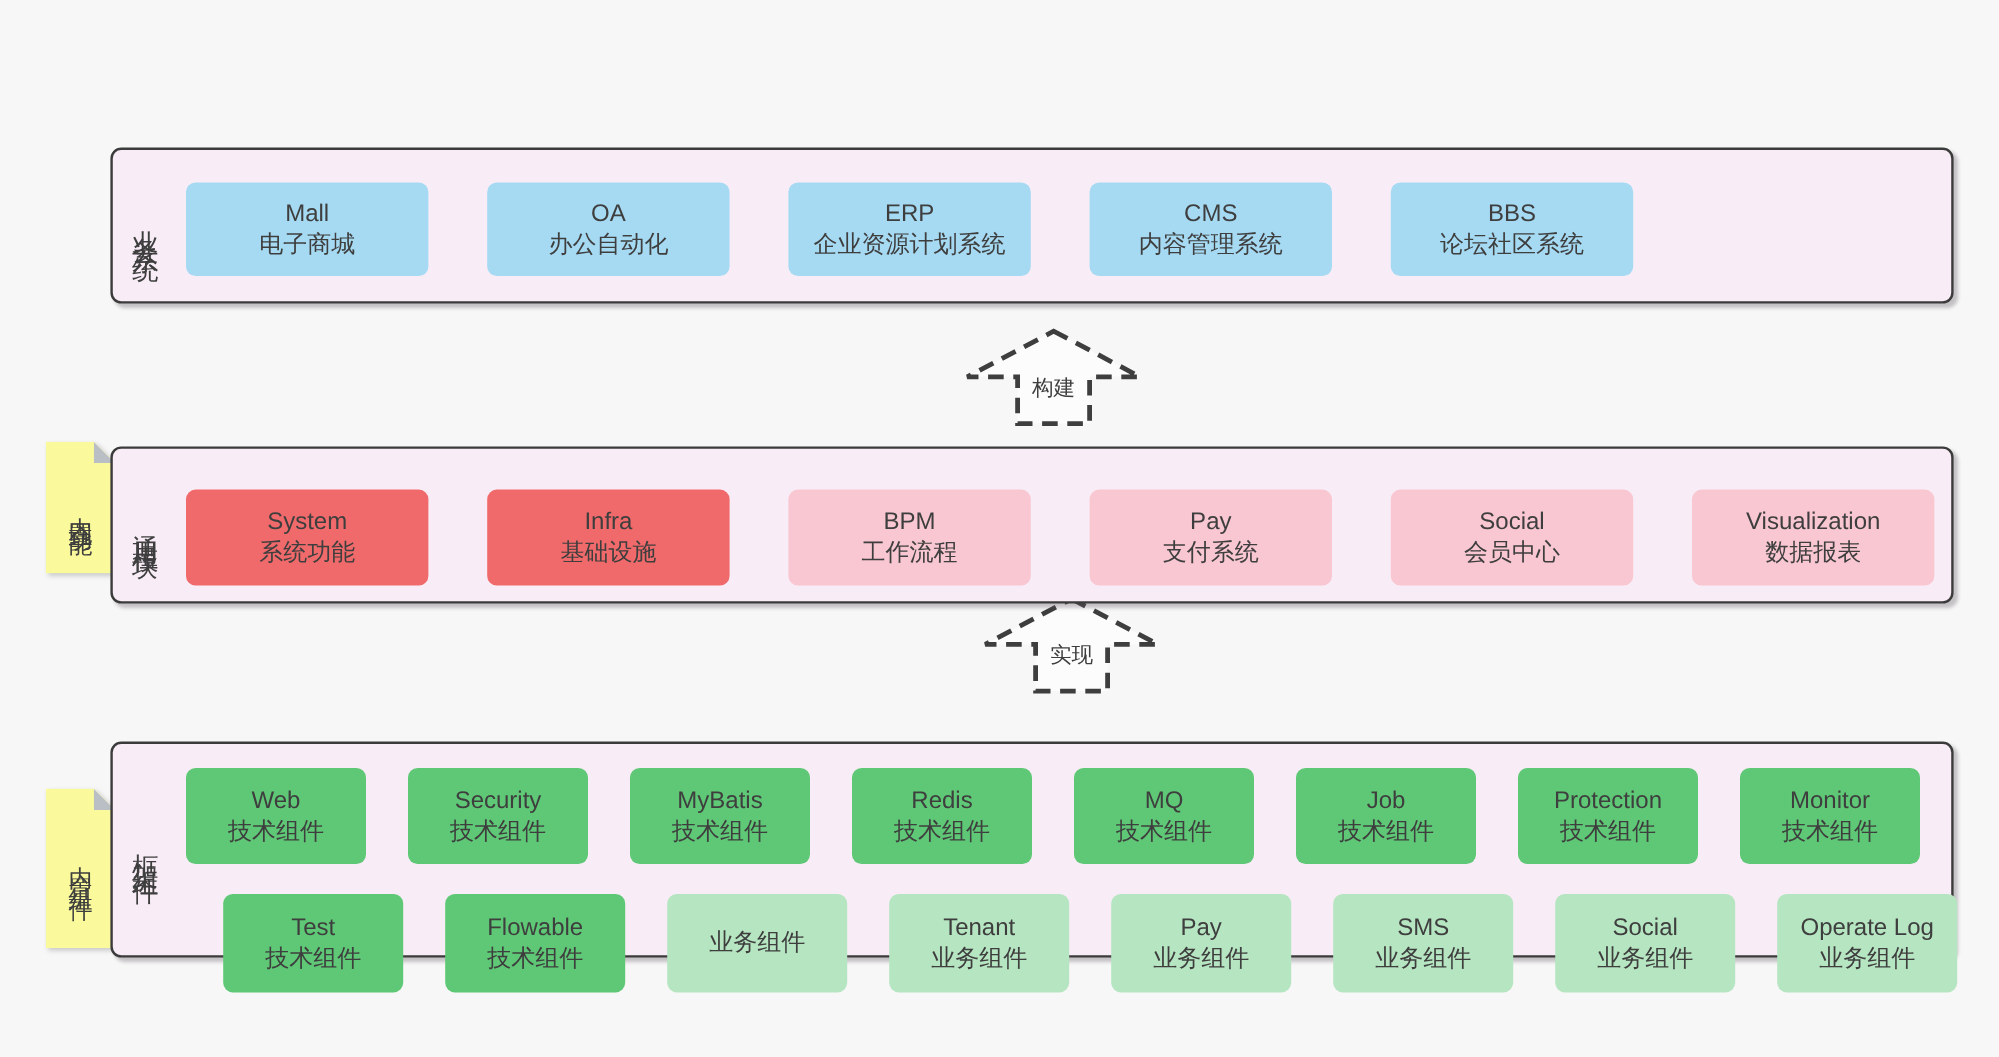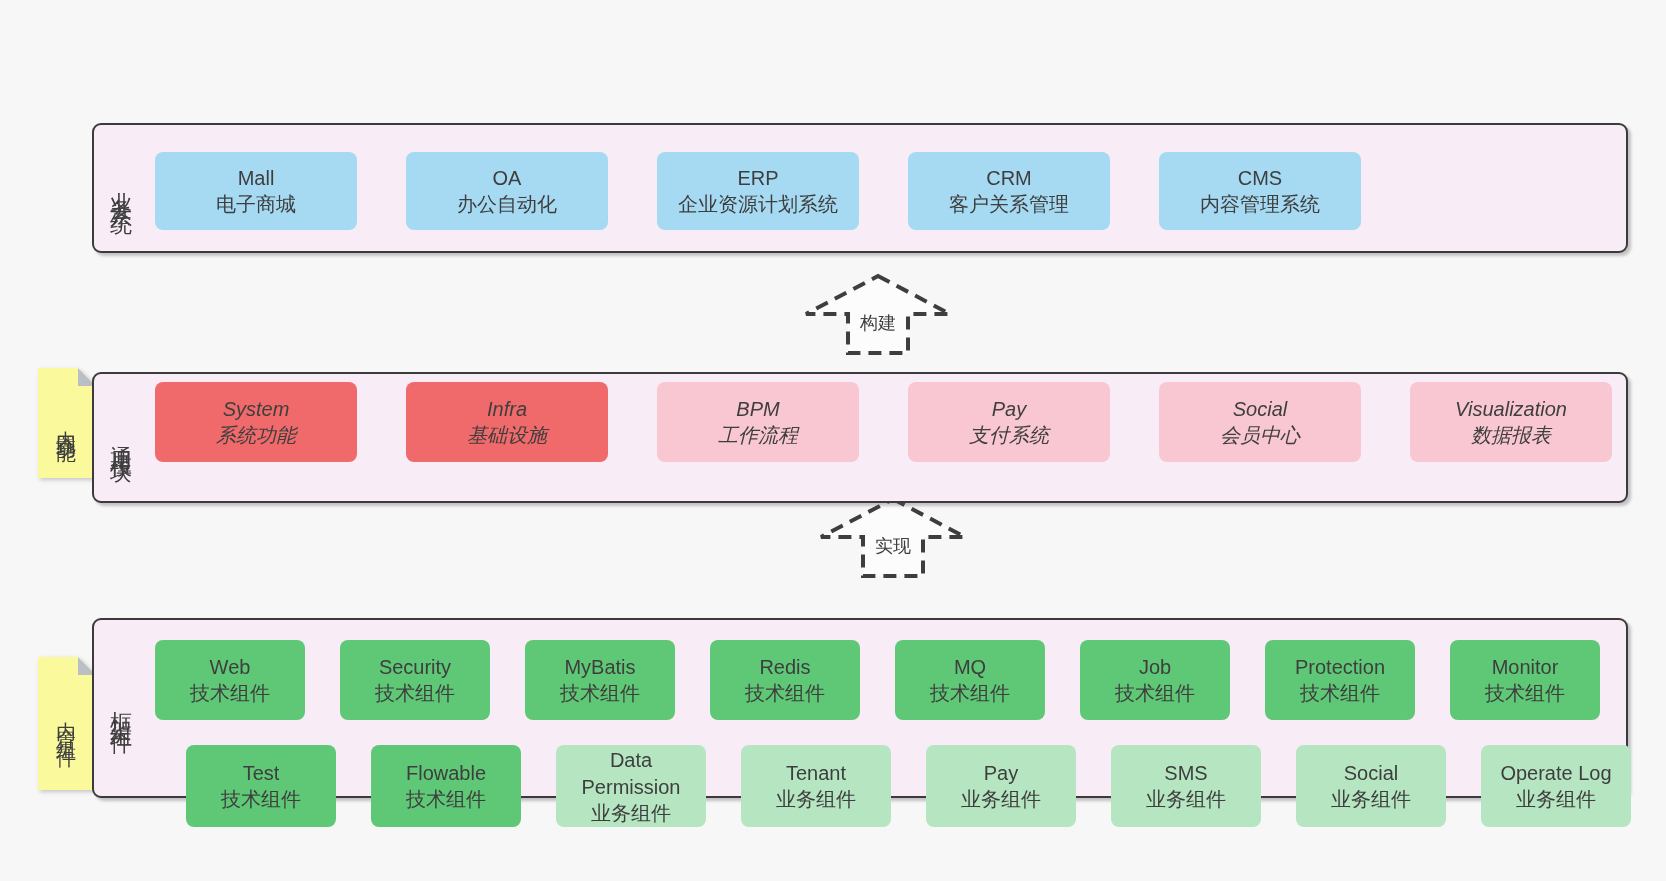--- a/index.html
+++ b/index.html
@@ -22,21 +22,21 @@
 
   .side-label{position:absolute;left:7px;top:0;bottom:0;width:40px;
      display:flex;align-items:center;justify-content:center;
      writing-mode:vertical-rl;text-orientation:upright;
      font-size:22px;letter-spacing:7px;color:var(--text);}
   #panel-modules .side-label{letter-spacing:5px;}
   #panel-framework .side-label{letter-spacing:7px;}
 
   .box-row{position:absolute;left:61px;display:flex;}
   #row-business{top:27px;gap:49px;}
-  #row-modules{top:8px;gap:49px;font-style:italic;}
+  #row-modules{top:34px;gap:49px;}
   #row-fw-1{top:20px;gap:35px;}
   #row-fw-2{top:125px;gap:35px;margin-left:31px;}
 
   .box{display:flex;flex-direction:column;align-items:center;justify-content:center;
        border-radius:8px;text-align:center;padding:2px 4px;}
   #row-business .box, #row-modules .box{width:202px;}
   #row-business .box{height:78px;}
   #row-modules .box{height:80px;}
   #row-fw-1 .box{width:150px;height:80px;}
   #row-fw-2 .box{width:150px;height:82px;}
@@ -108,30 +108,30 @@
         <div class="box v-blue">
           <div class="box-name">OA</div>
           <div class="box-desc">办公自动化</div>
         </div>
 
         <div class="box v-blue">
           <div class="box-name">ERP</div>
           <div class="box-desc">企业资源计划系统</div>
         </div>
 
-        <div class="box v-blue">
-          <div class="box-name">CRM</div>
-          <div class="box-desc">客户关系管理</div>
-        </div>
 
         <div class="box v-blue">
           <div class="box-name">CMS</div>
           <div class="box-desc">内容管理系统</div>
         </div>
 
+        <div class="box v-blue">
+          <div class="box-name">BBS</div>
+          <div class="box-desc">论坛社区系统</div>
+        </div>
       </div>
   </section>
 
   <section class="panel" id="panel-modules">
     <div class="side-label">通用模块</div>
     <div class="box-row" id="row-modules">
 
         <div class="box v-red">
           <div class="box-name">System</div>
           <div class="box-desc">系统功能</div>
@@ -214,21 +214,20 @@
           <div class="box-name">Test</div>
           <div class="box-desc">技术组件</div>
         </div>
 
         <div class="box v-green">
           <div class="box-name">Flowable</div>
           <div class="box-desc">技术组件</div>
         </div>
 
         <div class="box v-lightgreen">
-          <div class="box-name">Data Permission</div>
           <div class="box-desc">业务组件</div>
         </div>
 
         <div class="box v-lightgreen">
           <div class="box-name">Tenant</div>
           <div class="box-desc">业务组件</div>
         </div>
 
         <div class="box v-lightgreen">
           <div class="box-name">Pay</div>

